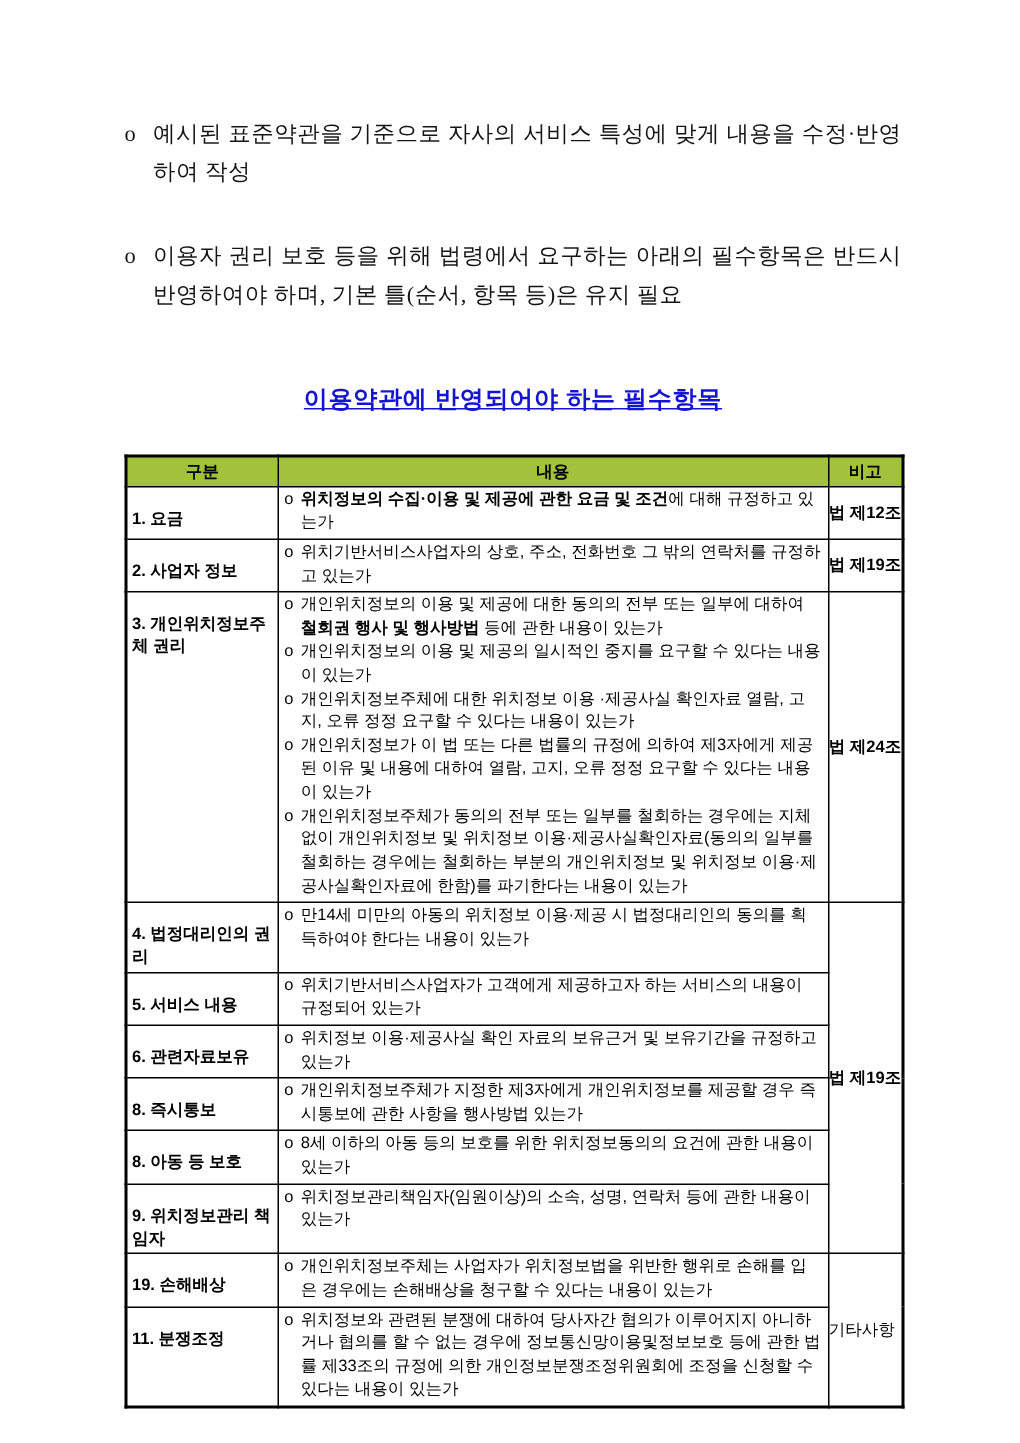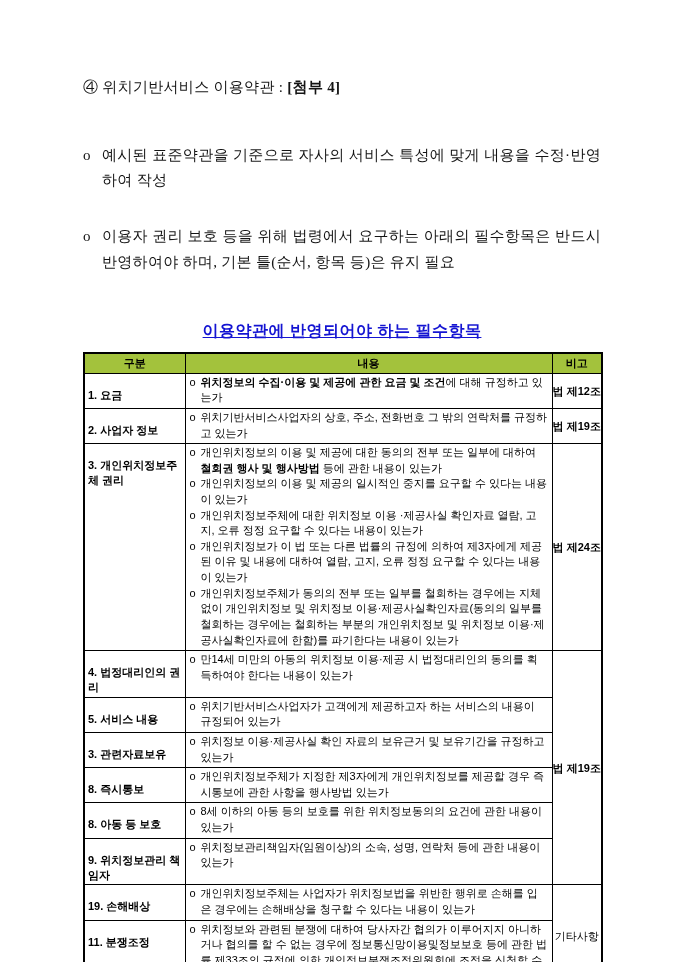--- a/index.html
+++ b/index.html
@@ -5,41 +5,37 @@
   :root { --green:#a3c23c; --title-color:#1414d2; --border:#000000; }
   * { margin:0; padding:0; box-sizing:border-box; }
   html, body { background:#ffffff; }
   body { font-family:"Liberation Serif","DejaVu Serif",serif; color:#141414; }
   .page { width:680px; height:962px; margin:0 auto; background:#fff; padding:78px 79px 0 83px; overflow:hidden; }
   .heading { font-size:15px; letter-spacing:0.3px; margin-bottom:46px; }
   .heading .ref { font-weight:bold; }
   .bullet { display:flex; font-size:15px; line-height:1.68; letter-spacing:0.3px; margin-bottom:31px; text-align:justify; }
   .bullet .bullet-marker { flex:0 0 19px; }
   .bullet .bullet-text { flex:1; }
-  .table-title { margin:46px 0 10px; text-align:center; font-family:"Liberation Sans","DejaVu Sans",sans-serif; font-size:16px; font-weight:bold; color:var(--title-color); text-decoration:underline; letter-spacing:0.5px; }
+  .table-title { margin:46px 0 26px; text-align:center; font-family:"Liberation Sans","DejaVu Sans",sans-serif; font-size:16px; font-weight:bold; color:var(--title-color); text-decoration:underline; letter-spacing:0.5px; }
   table.req { border-collapse:collapse; width:518px; table-layout:fixed; font-family:"Liberation Sans","DejaVu Sans",sans-serif; font-size:11px; color:#000; border:2px solid var(--border); }
   table.req th, table.req td { border:1px solid var(--border); }
   table.req th { background:var(--green); font-weight:bold; padding:2px 0; font-size:11px; }
   td.cat { font-weight:bold; vertical-align:top; padding:14px 2px 2px 3px; line-height:1.35; }
   td.cont { vertical-align:top; padding:1px 3px 2px 3px; line-height:1.42; }
-  td.remark { text-align:center; vertical-align:middle; padding:1px 0; line-height:1.3; }
+  td.remark { text-align:left; vertical-align:middle; padding:1px 0; line-height:1.3; }
   td.remark.bold { font-weight:bold; }
   .item { position:relative; padding-left:12px; }
   .item .item-marker { position:absolute; left:1px; top:0; }
   .bold { font-weight:bold; }
 </style>
 </head>
 <body>
 
 <div class="page">
 
-  <div class="heading">
-    <span>④ 위치기반서비스 이용약관 :</span>
-    <span class="ref">[첨부 4]</span>
-  </div>
 
   <div class="bullet">
     <span class="bullet-marker">o</span>
     <span class="bullet-text">예시된 표준약관을 기준으로 자사의 서비스 특성에 맞게 내용을 수정·반영하여 작성</span>
   </div>
 
   <div class="bullet">
     <span class="bullet-marker">o</span>
     <span class="bullet-text">이용자 권리 보호 등을 위해 법령에서 요구하는 아래의 필수항목은 반드시 반영하여야 하며, 기본 틀(순서, 항목 등)은 유지 필요</span>
   </div>
@@ -92,21 +88,21 @@
           </td>
           <td class="remark bold" rowspan="6">법 제19조</td>
         </tr>
         <tr>
           <td class="cat">5. 서비스 내용</td>
           <td class="cont">
             <div class="item"><span class="item-marker">o</span><span>위치기반서비스사업자가 고객에게 제공하고자 하는 서비스의 내용이 규정되어 있는가</span></div>
           </td>
         </tr>
         <tr>
-          <td class="cat">3. 관련자료보유</td>
+          <td class="cat">6. 관련자료보유</td>
           <td class="cont">
             <div class="item"><span class="item-marker">o</span><span>위치정보 이용·제공사실 확인 자료의 보유근거 및 보유기간을 규정하고 있는가</span></div>
           </td>
         </tr>
         <tr>
           <td class="cat">8. 즉시통보</td>
           <td class="cont">
             <div class="item"><span class="item-marker">o</span><span>개인위치정보주체가 지정한 제3자에게 개인위치정보를 제공할 경우 즉시통보에 관한 사항을 행사방법 있는가</span></div>
           </td>
         </tr>

